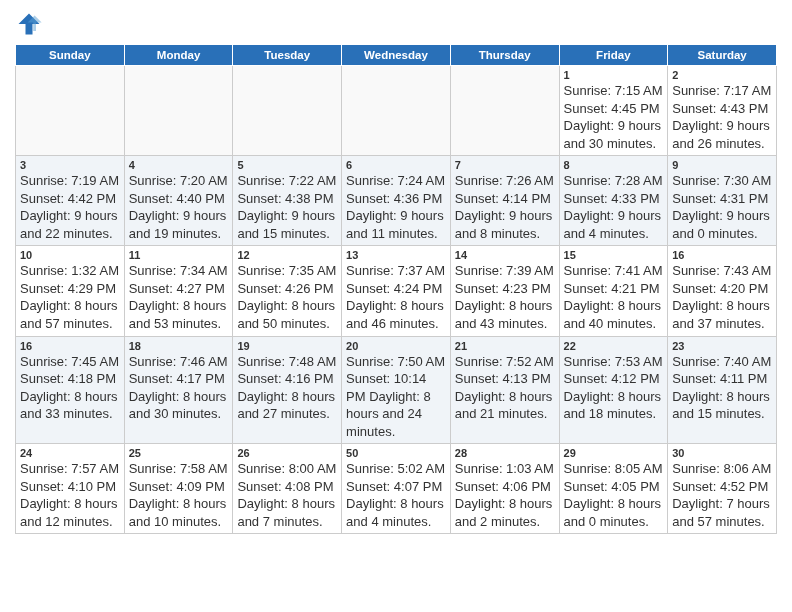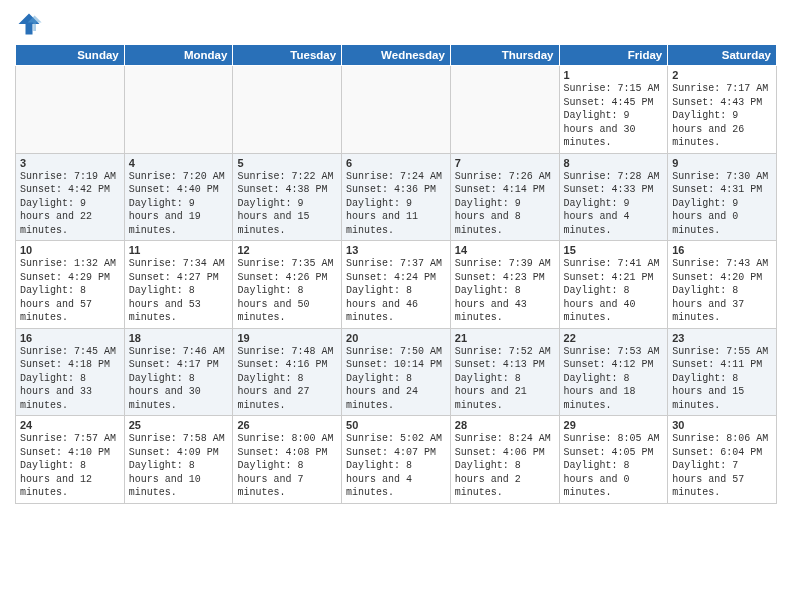--- a/index.html
+++ b/index.html
@@ -53,21 +53,21 @@
     .calendar {
       width: 100%;
       border-collapse: collapse;
     }
     .calendar th {
       background: #2970b8;
       color: #fff;
       font-size: 11.5px;
       font-weight: bold;
       padding: 4px 5px;
-      text-align: right;
+      text-align: center;
       border: 1px solid #fff;
     }
     .calendar td {
       border: 1px solid #ccc;
       vertical-align: top;
       padding: 3px 4px;
       width: calc(100% / 7);
       height: 78px;
       font-size: 9.5px;
       color: #333;
@@ -76,24 +76,23 @@
     .calendar td.empty {
       background: #f9f9f9;
     }
     .calendar td .day-num {
       font-size: 11px;
       font-weight: bold;
       display: block;
       margin-bottom: 1px;
     }
     .calendar td .day-info {
-      font-size: 10px;
+      font-size: 13px;
       line-height: 1.35;
       color: #333;
-      font-family: Liberation Mono, monospace;
     }
     .row-shaded td {
       background: #f0f4f8;
     }
   </style>
 </head>
 <body>
 
 <div class="page">
   <div class="header">
@@ -287,21 +286,21 @@
           </td>
           <td>
             <span class="day-num">22</span>
             <div class="day-info">Sunrise: 7:53 AM
 Sunset: 4:12 PM
 Daylight: 8 hours
 and 18 minutes.</div>
           </td>
           <td>
             <span class="day-num">23</span>
-            <div class="day-info">Sunrise: 7:55 AM
+            <div class="day-info">Sunrise: 7:40 AM
 Sunset: 4:11 PM
 Daylight: 8 hours
 and 15 minutes.</div>
           </td>
         </tr>
         <tr>
           <td>
             <span class="day-num">24</span>
             <div class="day-info">Sunrise: 7:57 AM
 Sunset: 4:10 PM
@@ -324,35 +323,35 @@
           </td>
           <td>
             <span class="day-num">50</span>
             <div class="day-info">Sunrise: 5:02 AM
 Sunset: 4:07 PM
 Daylight: 8 hours
 and 4 minutes.</div>
           </td>
           <td>
             <span class="day-num">28</span>
-            <div class="day-info">Sunrise: 8:24 AM
+            <div class="day-info">Sunrise: 1:03 AM
 Sunset: 4:06 PM
 Daylight: 8 hours
 and 2 minutes.</div>
           </td>
           <td>
             <span class="day-num">29</span>
             <div class="day-info">Sunrise: 8:05 AM
 Sunset: 4:05 PM
 Daylight: 8 hours
 and 0 minutes.</div>
           </td>
           <td>
             <span class="day-num">30</span>
             <div class="day-info">Sunrise: 8:06 AM
-Sunset: 6:04 PM
+Sunset: 4:52 PM
 Daylight: 7 hours
 and 57 minutes.</div>
           </td>
         </tr>
       </tbody>
   </table>
 </div>
 
 </body></html>

